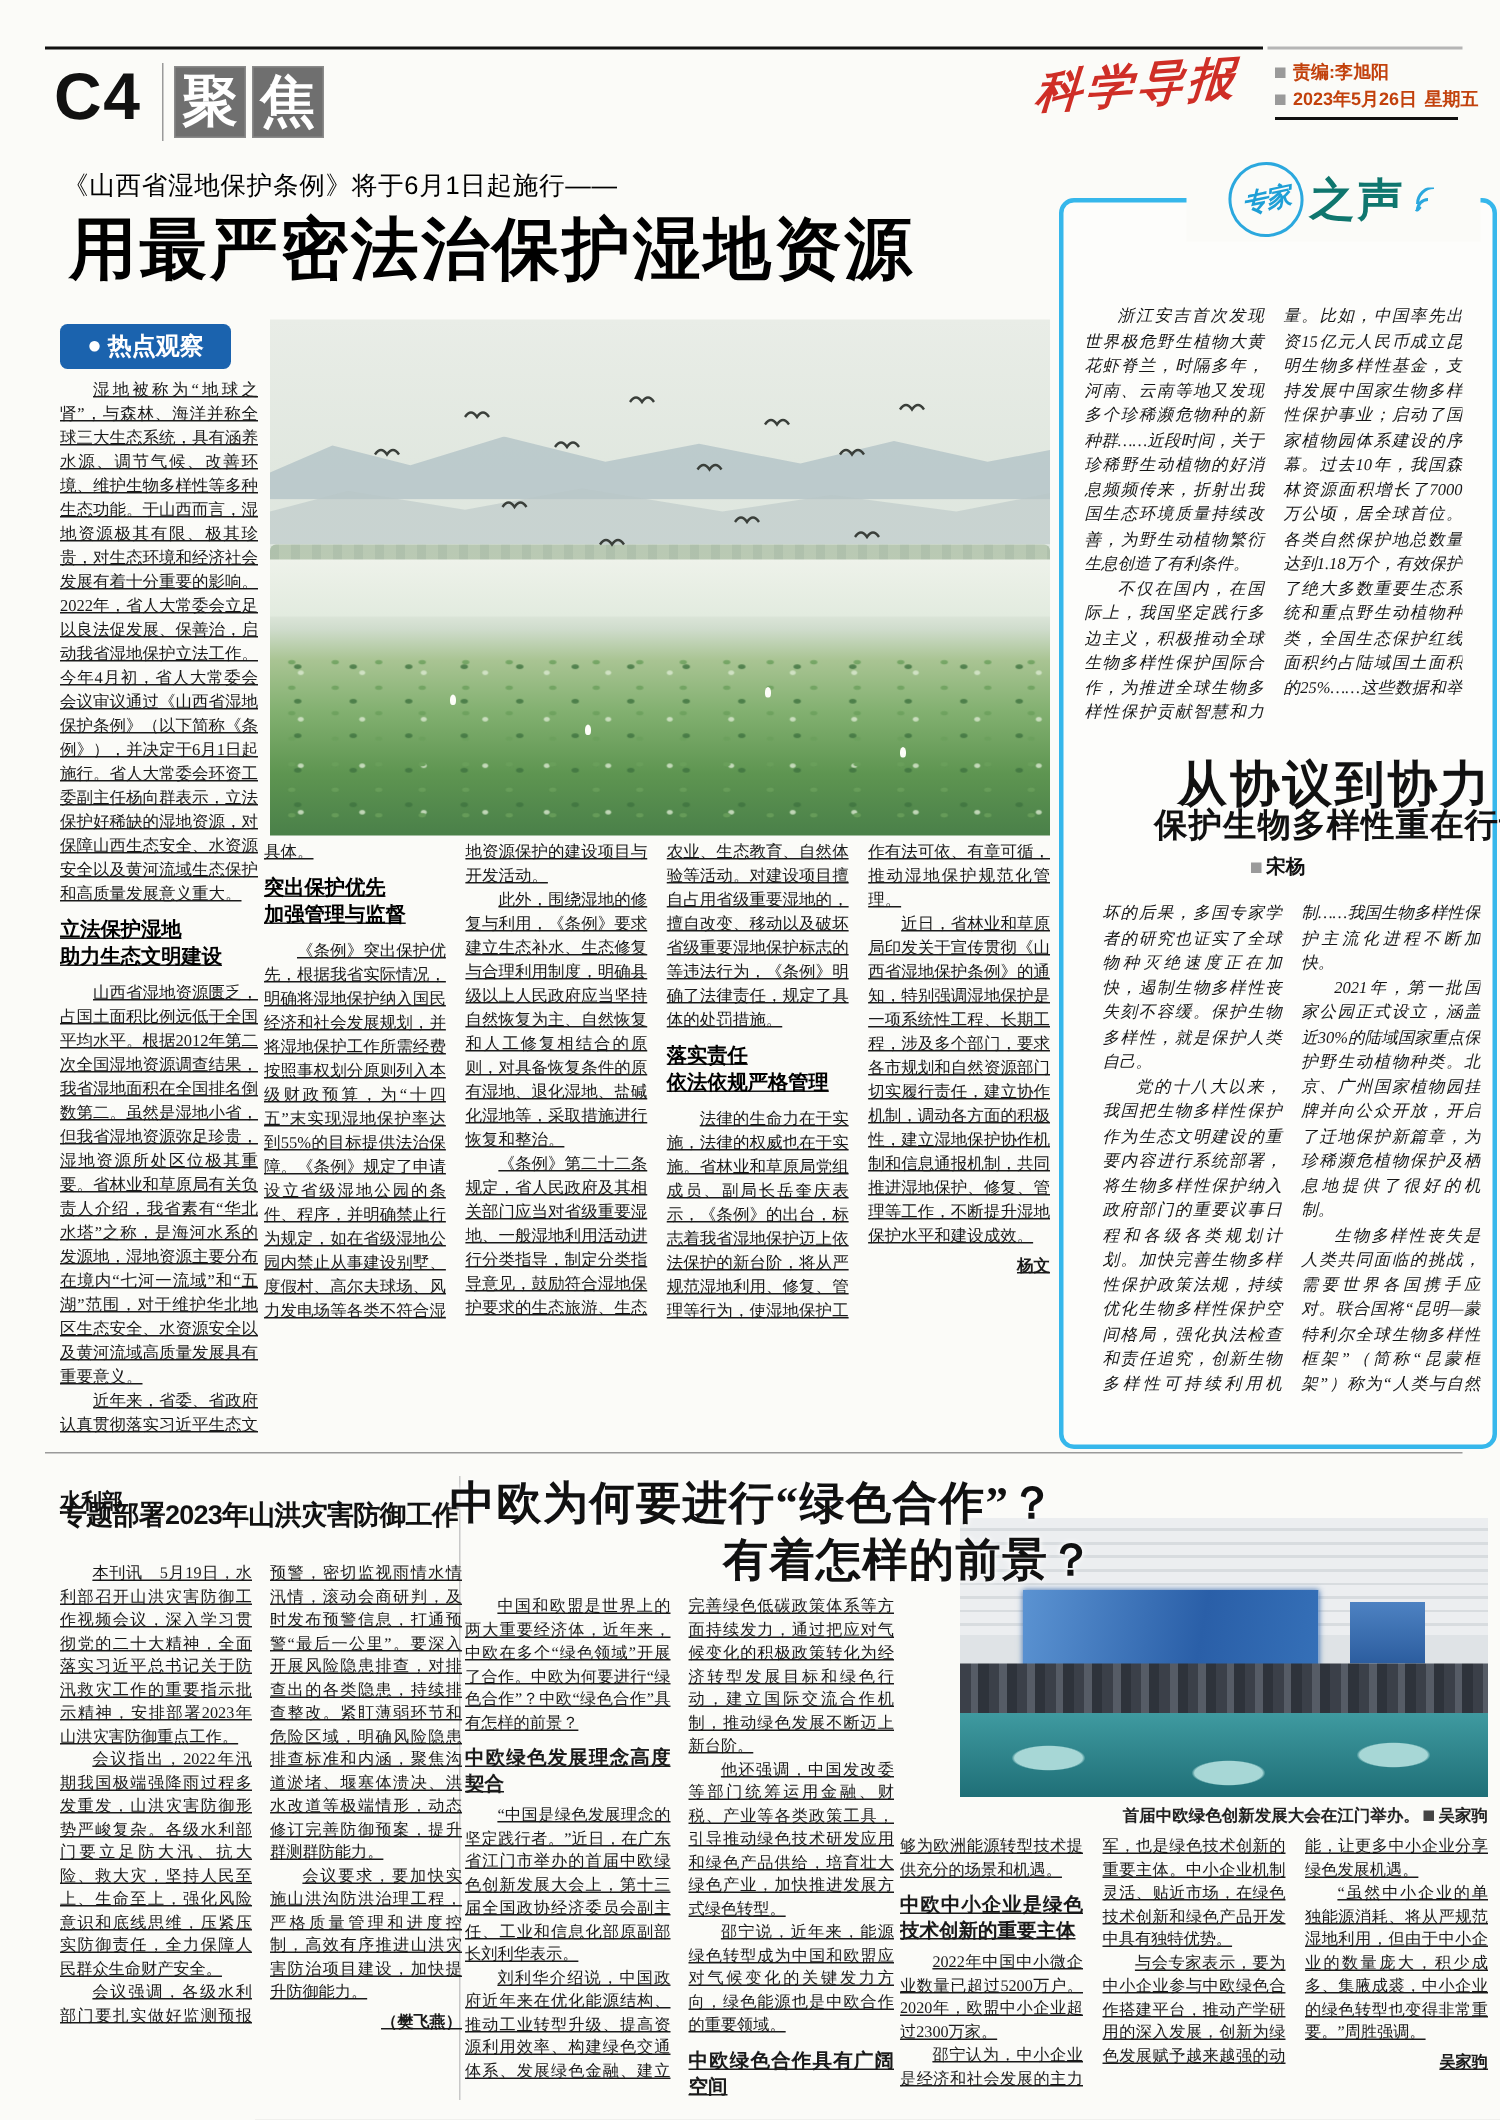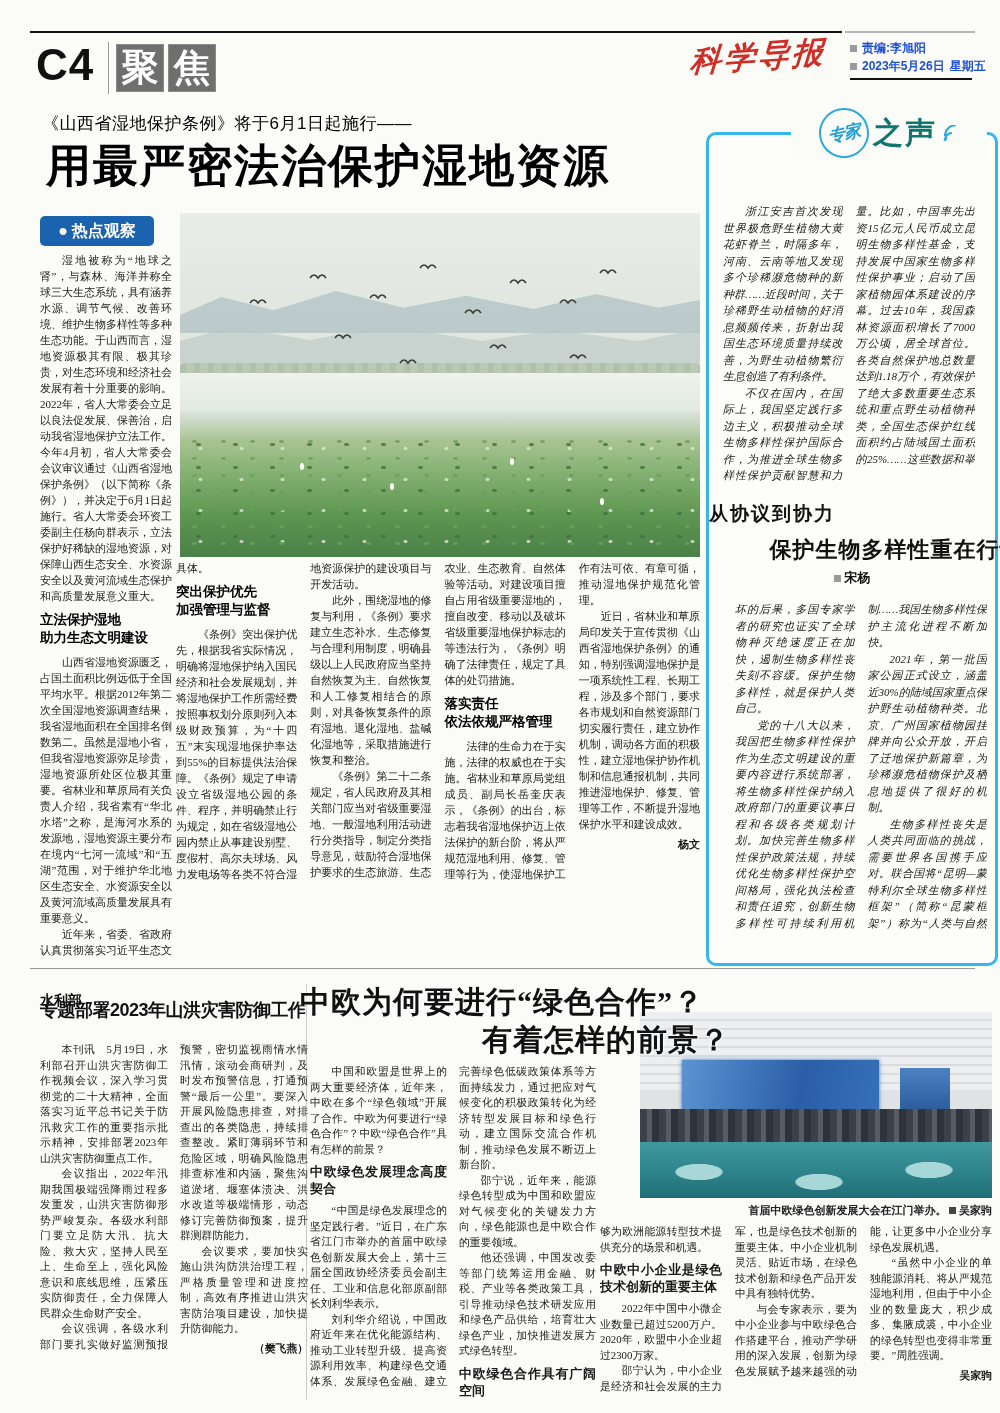--- a/index.html
+++ b/index.html
@@ -7,29 +7,29 @@
         font-family:"Liberation Serif",serif;color:#111;}
   .abs{position:absolute;}
   .hei{font-family:"Liberation Sans",sans-serif;}
   .rule{background:#111;}
   
   #c4{left:36px;top:40px;font-size:44px;font-weight:bold;letter-spacing:1px;}
   .focus-block{width:48px;height:48px;top:44px;background:#6f6f6f;color:#fff;font-weight:bold;
                font-size:37px;line-height:48px;text-align:center;box-shadow:0 0 0 1px #8a8a8a inset;}
   #masthead{left:690px;top:36px;font-size:31px;font-weight:bold;font-style:italic;color:#cf2e26;
             transform:rotate(-4deg) skewX(-8deg);letter-spacing:3px;}
-  .hdr-meta{font-size:12px;font-weight:bold;color:#1d4ed8;display:flex;align-items:center;gap:5px;}
+  .hdr-meta{font-size:12px;font-weight:bold;color:#c2410c;display:flex;align-items:center;gap:5px;}
   .sq{display:inline-block;width:7px;height:7px;background:#9a9a9a;}
   
   #kicker{left:42px;top:112px;font-size:17px;color:#000;letter-spacing:0.5px;}
   #headline{left:46px;top:136px;font-size:45px;font-weight:bold;letter-spacing:2px;color:#000;}
   #badge{left:40px;top:216px;width:114px;height:30px;background:#1b63ae;border-radius:5px;color:#fff;
          display:flex;align-items:center;justify-content:center;gap:4px;font-size:16px;font-weight:bold;}
   
-  .bodytxt{font-size:11px;line-height:16px;text-align:justify;color:#1a1a1a;}
+  .bodytxt{font-size:11px;line-height:16px;text-align:justify;color:#1a1a1a;text-decoration:underline;}
   .bodytxt p{margin:0;text-indent:2em;}
   .noindent{text-indent:0 !important;display:inline;}
   .subhead{font-family:"Liberation Sans",sans-serif;font-weight:bold;font-size:13.5px;line-height:18px;
            white-space:pre-line;text-indent:0 !important;margin:7px 0 !important;color:#000;}
   .sig{text-align:right;text-indent:0 !important;font-weight:bold;margin-top:4px !important;}
   #col1{left:40px;top:252px;width:132px;height:706px;overflow:hidden;}
   #flow{left:176px;top:560px;width:524px;height:368px;overflow:hidden;column-count:4;column-gap:13px;}
   
   #photo1{left:180px;top:213px;width:520px;height:344px;overflow:hidden;
           background:linear-gradient(180deg,#e9ede7 0%,#e0e7df 30%,#dfe7e0 45%,#e7ede4 55%,#cfdccc 60%,#a9c493 66%,#82b070 76%,#5e9551 88%,#4a8049 100%);}
@@ -47,21 +47,21 @@
             border-bottom:1px solid #555;padding-bottom:6px;letter-spacing:.5px;}
   
   #sidebar{left:706px;top:132px;width:286px;height:828px;border:3px solid #36b7eb;border-radius:10px;background:#fdfdfb;}
   #sb-logo{position:absolute;top:-30px;right:8px;width:196px;height:56px;background:#fbfbf8;display:flex;align-items:center;justify-content:center;gap:4px;}
   #sb-circle{width:46px;height:46px;border:2.5px solid #2ba8de;border-radius:50%;display:flex;align-items:center;justify-content:center;
              color:#1e9fd6;font-weight:bold;font-style:italic;font-size:17px;transform:rotate(-12deg);letter-spacing:-1px;}
   #sb-word{font-size:30px;font-weight:bold;color:#0f766e;letter-spacing:2px;font-family:"Liberation Sans",sans-serif;}
   .kai{font-size:11px;line-height:16.5px;font-style:italic;color:#161616;text-align:justify;}
   .kai p{margin:0;text-indent:2em;}
   #sb-top{position:absolute;left:14px;top:68px;width:252px;height:290px;overflow:hidden;column-count:2;column-gap:13px;}
-  #sb-h1{position:absolute;left:0;top:366px;width:100%;text-align:left;font-size:19px;font-weight:bold;letter-spacing:2px;font-family:"Liberation Sans",sans-serif;}
+  #sb-h1{position:absolute;left:0;top:366px;width:100%;text-align:right;font-size:33px;font-weight:bold;letter-spacing:2px;font-family:"Liberation Sans",sans-serif;}
   #sb-h2{position:absolute;left:0;top:400px;width:100%;text-align:center;font-size:22px;font-weight:bold;letter-spacing:1px;font-family:"Liberation Sans",sans-serif;padding-left:44px;}
   #sb-byline{position:absolute;left:0;top:434px;width:100%;text-align:center;font-size:13px;font-weight:bold;}
   #sb-bottom{position:absolute;left:14px;top:466px;width:252px;height:346px;overflow:hidden;column-count:2;column-gap:13px;margin-left:12px;}
   
   #sep{left:30px;top:968px;width:945px;height:1px;background:#9a9a9a;}
   #vdiv{left:306px;top:984px;width:1px;height:416px;background:#c8c8c8;}
   #w-kicker{left:40px;top:992px;font-size:14px;font-weight:bold;font-family:"Liberation Sans",sans-serif;}
   #w-head{left:40px;top:998px;width:268px;font-size:18px;font-weight:bold;letter-spacing:-0.5px;font-family:"Liberation Sans",sans-serif;}
   #w-body{left:40px;top:1042px;width:268px;height:354px;overflow:hidden;column-count:2;column-gap:12px;font-size:10.8px;line-height:15.5px;}
   #g-h1{left:300px;top:982px;width:446px;font-size:30px;font-weight:bold;letter-spacing:1px;z-index:3;
@@ -221,22 +221,22 @@
     <span>首届中欧绿色创新发展大会在江门举办。</span>
     <span class="sq" style="background:#444;"></span>
     <span>吴家驹</span>
   </div>
 
   <div id="g-left" class="abs bodytxt">
     <p>中国和欧盟是世界上的两大重要经济体，近年来，中欧在多个“绿色领域”开展了合作。中欧为何要进行“绿色合作”？中欧“绿色合作”具有怎样的前景？</p>
     <p class="gsub">中欧绿色发展理念高度契合</p>
     <p>“中国是绿色发展理念的坚定践行者。”近日，在广东省江门市举办的首届中欧绿色创新发展大会上，第十三届全国政协经济委员会副主任、工业和信息化部原副部长刘利华表示。</p>
     <p>刘利华介绍说，中国政府近年来在优化能源结构、推动工业转型升级、提高资源利用效率、构建绿色交通体系、发展绿色金融、建立完善绿色低碳政策体系等方面持续发力，通过把应对气候变化的积极政策转化为经济转型发展目标和绿色行动，建立国际交流合作机制，推动绿色发展不断迈上新台阶。</p>
+    <p>他还强调，中国发改委等部门统筹运用金融、财税、产业等各类政策工具，引导推动绿色技术研发应用和绿色产品供给，培育壮大绿色产业，加快推进发展方式绿色转型。</p>
     <p>邵宁说，近年来，能源绿色转型成为中国和欧盟应对气候变化的关键发力方向，绿色能源也是中欧合作的重要领域。</p>
-    <p>他还强调，中国发改委等部门统筹运用金融、财税、产业等各类政策工具，引导推动绿色技术研发应用和绿色产品供给，培育壮大绿色产业，加快推进发展方式绿色转型。</p>
     <p class="gsub">中欧绿色合作具有广阔空间</p>
 
   </div>
   <div id="g-right" class="abs bodytxt">
     <span class="noindent">够为欧洲能源转型技术提供充分的场景和机遇。</span>
     <p class="gsub">中欧中小企业是绿色技术创新的重要主体</p>
     <p>2022年中国中小微企业数量已超过5200万户。2020年，欧盟中小企业超过2300万家。</p>
     <p>邵宁认为，中小企业是经济和社会发展的主力军，也是绿色技术创新的重要主体。中小企业机制灵活、贴近市场，在绿色技术创新和绿色产品开发中具有独特优势。</p>
     <p>与会专家表示，要为中小企业参与中欧绿色合作搭建平台，推动产学研用的深入发展，创新为绿色发展赋予越来越强的动能，让更多中小企业分享绿色发展机遇。</p>
     <p>“虽然中小企业的单独能源消耗、将从严规范湿地利用，但由于中小企业的数量庞大，积少成多、集腋成裘，中小企业的绿色转型也变得非常重要。”周胜强调。</p>

